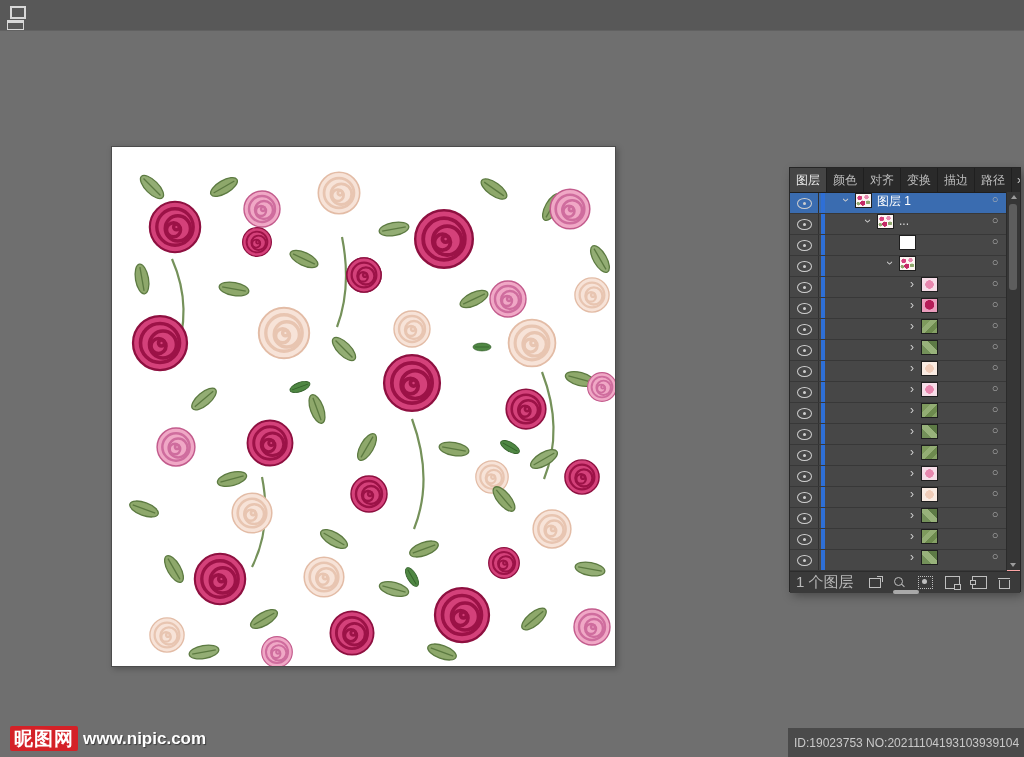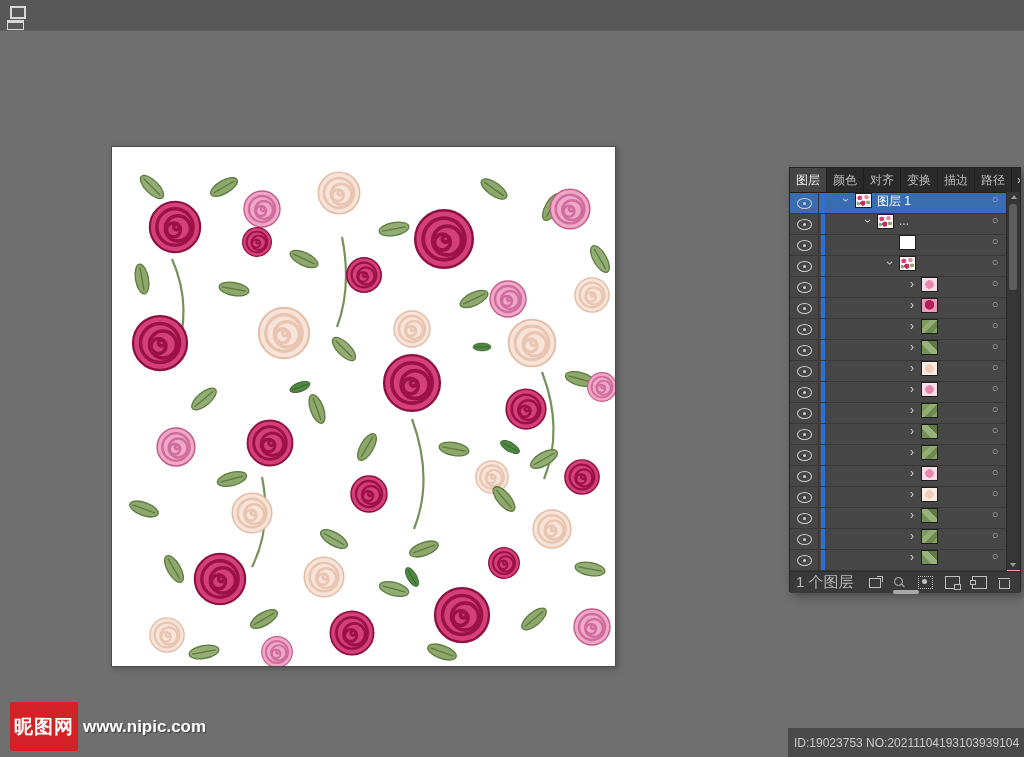--- a/index.html
+++ b/index.html
@@ -74,21 +74,21 @@
   .new-sublayer-icon::after{content:"";position:absolute;right:-2px;bottom:-2px;width:5px;height:4px;border:1px solid #bfbfbf;background:#3a3a3a;}
   .new-layer-icon{border:1px solid #bfbfbf;}
   .new-layer-icon::after{content:"";position:absolute;left:-3px;top:3px;width:4px;height:3px;border:1px solid #bfbfbf;background:#3a3a3a;}
   .trash-icon{width:9px;height:8px;border:1px solid #bfbfbf;border-top:none;margin-top:3px;}
   .trash-icon::before{content:"";position:absolute;left:-2px;top:-2px;width:12px;height:1px;background:#bfbfbf;}
 
   .grip{position:absolute;left:893px;top:590px;width:26px;height:4px;background:#a9a9a9;border-radius:2px;}
 
   
   .footer-logo{position:absolute;left:10px;bottom:6px;display:flex;align-items:center;}
-  .logo-box{background:#d42127;color:#ffffff;font-weight:bold;font-size:19px;line-height:25px;padding:12px 4px;letter-spacing:1px;border-radius:2px;}
+  .logo-box{background:#d42127;color:#ffffff;font-weight:bold;font-size:19px;line-height:25px;padding:0 4px;letter-spacing:1px;border-radius:2px;}
   .site-text{color:#ffffff;font-weight:bold;font-size:17px;margin-left:5px;text-shadow:1px 1px 1px rgba(0,0,0,.45);}
   .status-bar{position:absolute;left:788px;bottom:0;width:236px;height:29px;background:#4a4a4a;display:flex;align-items:center;}
   .status-text{color:#c9c9c9;font-size:12px;margin-left:6px;white-space:nowrap;}
 </style>
 </head>
 <body>
 
 <div class="screen">
 
   <div class="top-strip">

